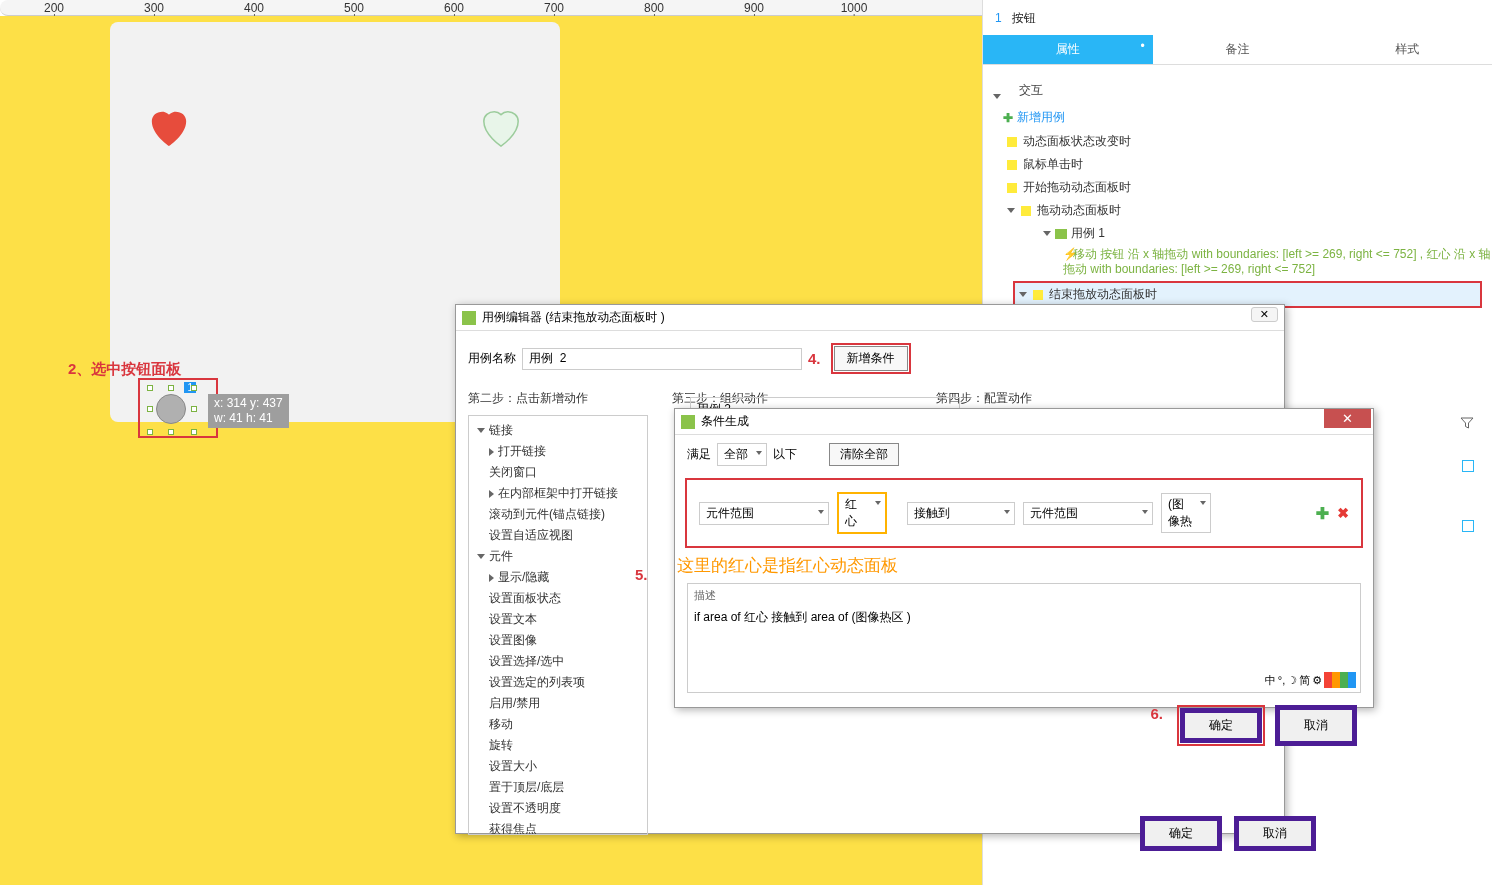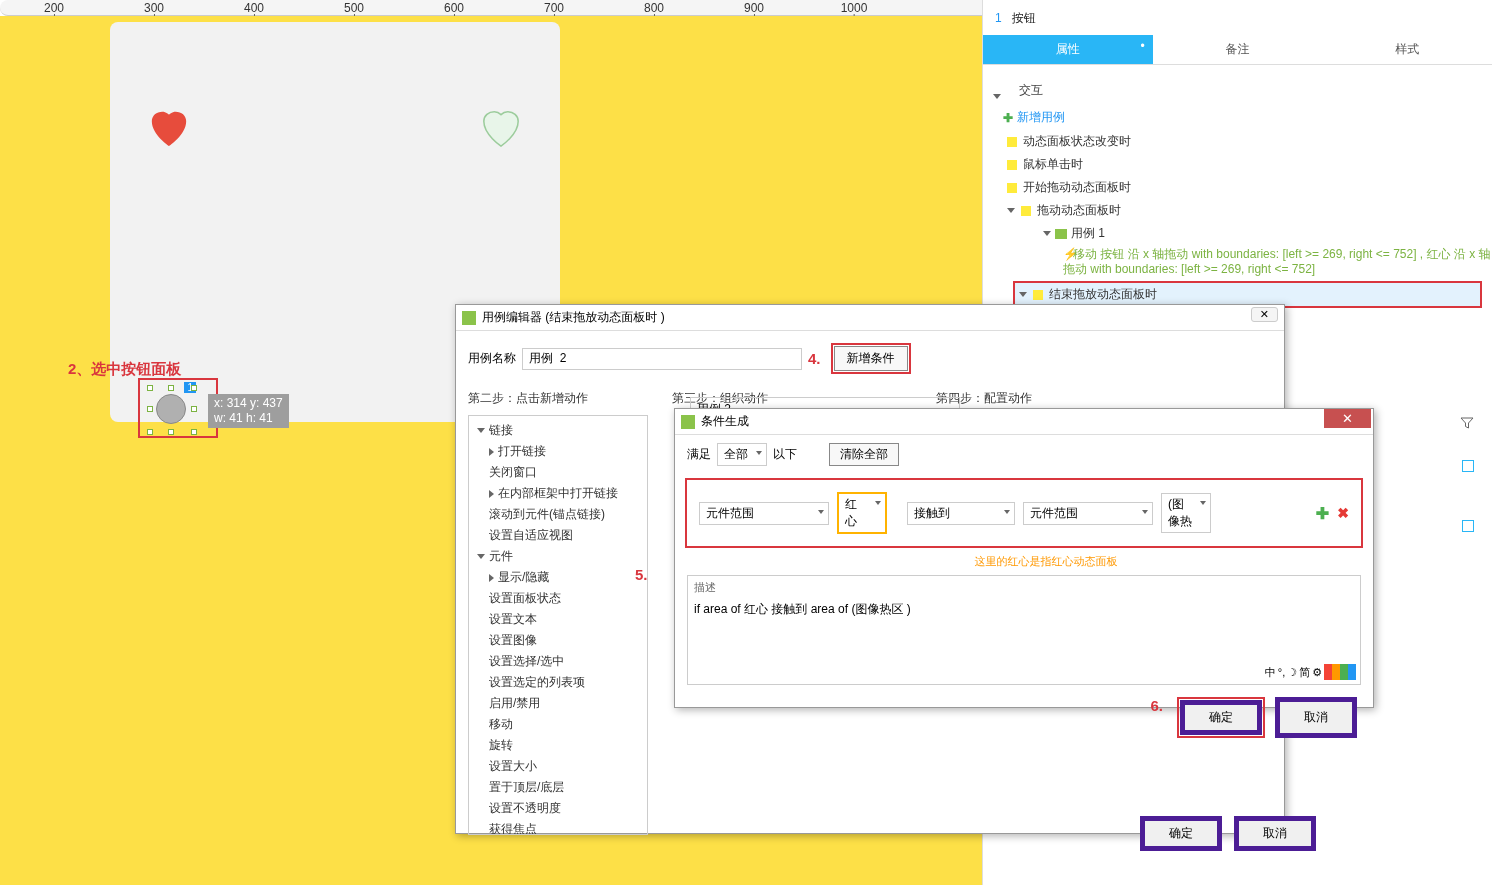--- a/index.html
+++ b/index.html
@@ -81,21 +81,21 @@
 .btn-clear{border:1px solid #888;background:#f8f8f8;padding:2px 10px;cursor:pointer;}
 .cond-row-wrap{border:2px solid #d9363e;margin:4px 10px;padding:12px;display:flex;align-items:center;gap:8px;}
 .sel.wide{flex:0 0 130px;}
 .sel.yellow{border:2px solid #ffb300;flex:0 0 50px;}
 .sel.wide2{flex:0 0 108px;margin-left:12px;}
 .sel.wide3{flex:0 0 130px;}
 .sel.sm{flex:0 0 50px;}
 .plus-ic{color:#4caf50;font-weight:bold;font-size:16px;cursor:pointer;}
 .x-ic{color:#e53935;font-weight:bold;font-size:14px;cursor:pointer;}
 .ann5-lbl{position:absolute;left:-40px;top:88px;color:#d9363e;font-size:15px;font-weight:bold;}
-.orange-note{text-align:center;color:#ff9800;font-size:11px;padding:2px;margin-left:44px;}
+.orange-note{color:#ff9800;font-size:17px;padding:2px;}
 .desc-box{border:1px solid #ccc;margin:4px 12px;height:110px;padding:4px 6px;position:relative;}
 .desc-lbl{color:#666;font-size:11px;}
 .desc-txt{padding:6px 0;}
 .ime-bar{position:absolute;right:4px;bottom:4px;display:flex;gap:2px;align-items:center;}
 .ime-bar span{font-size:11px;}
 .ime-colors{display:flex;}
 .ime-colors div{width:8px;height:16px;}
 .dlg2-btns{display:flex;justify-content:flex-end;gap:10px;padding:8px 16px;}
 .btn{border:5px solid #4c1d95;background:#f0f0f0;padding:4px 24px;cursor:pointer;}
 .ann6-box{border:2px solid #d9363e;padding:1px;}

